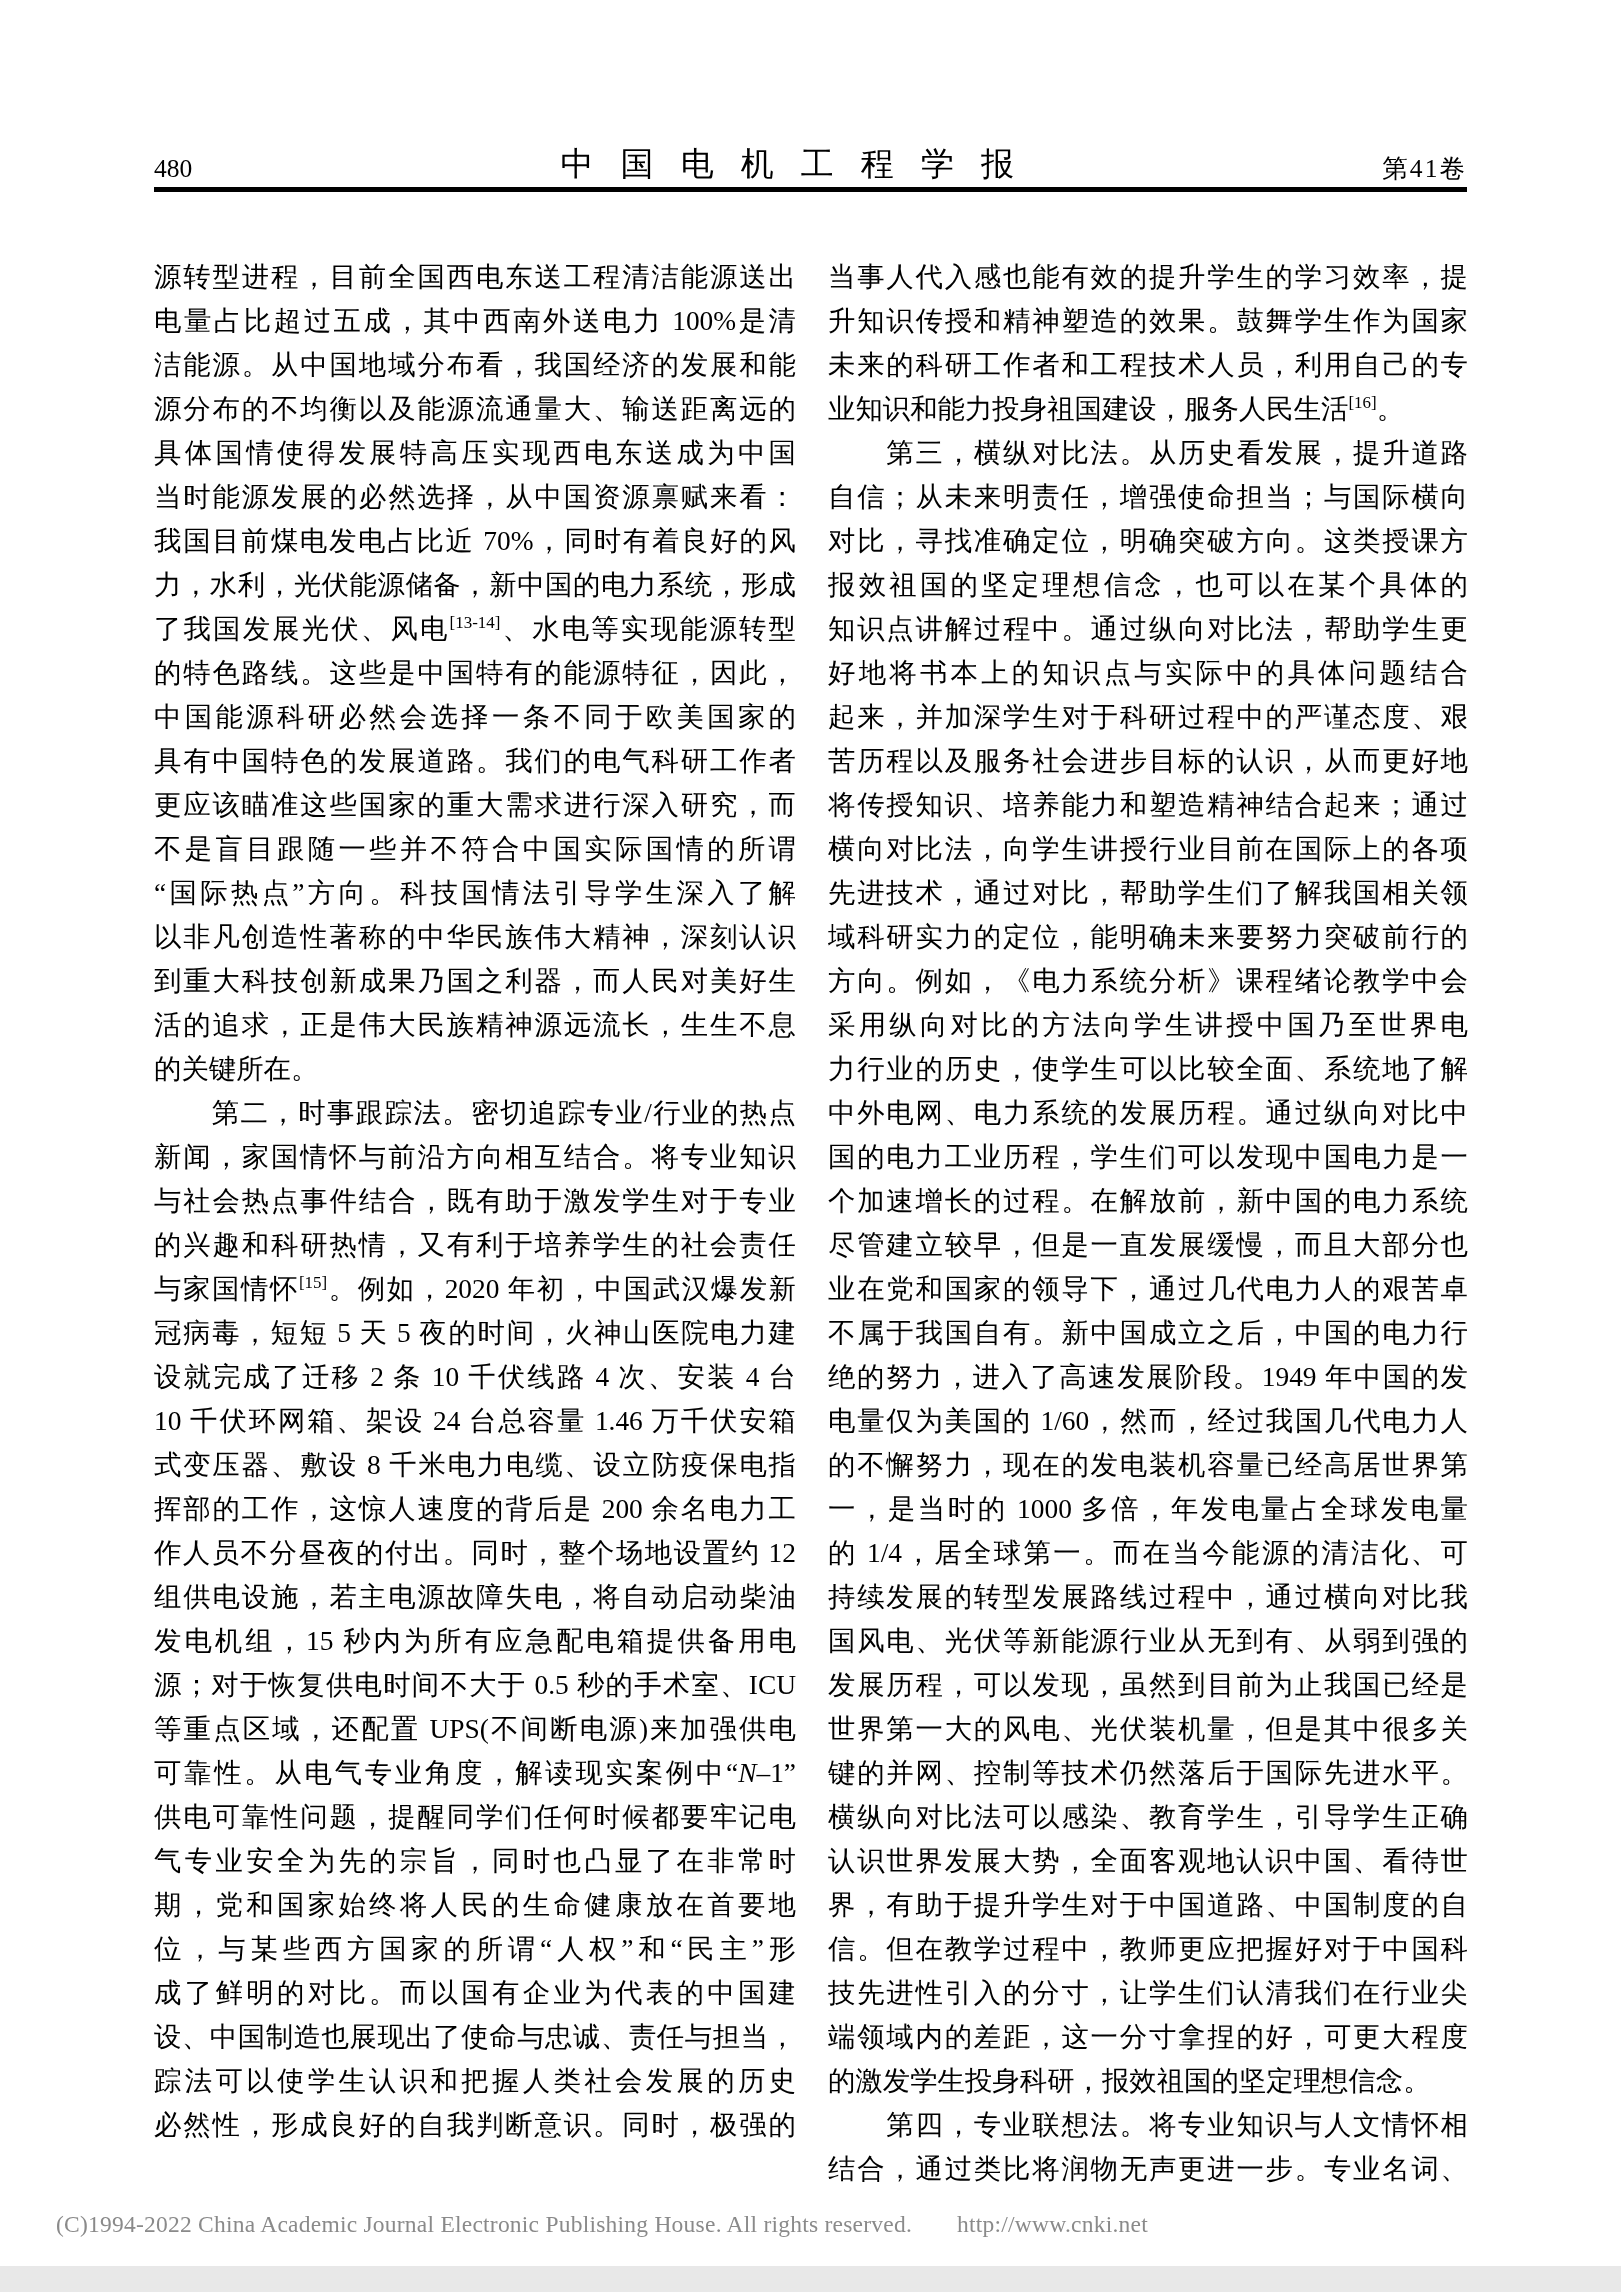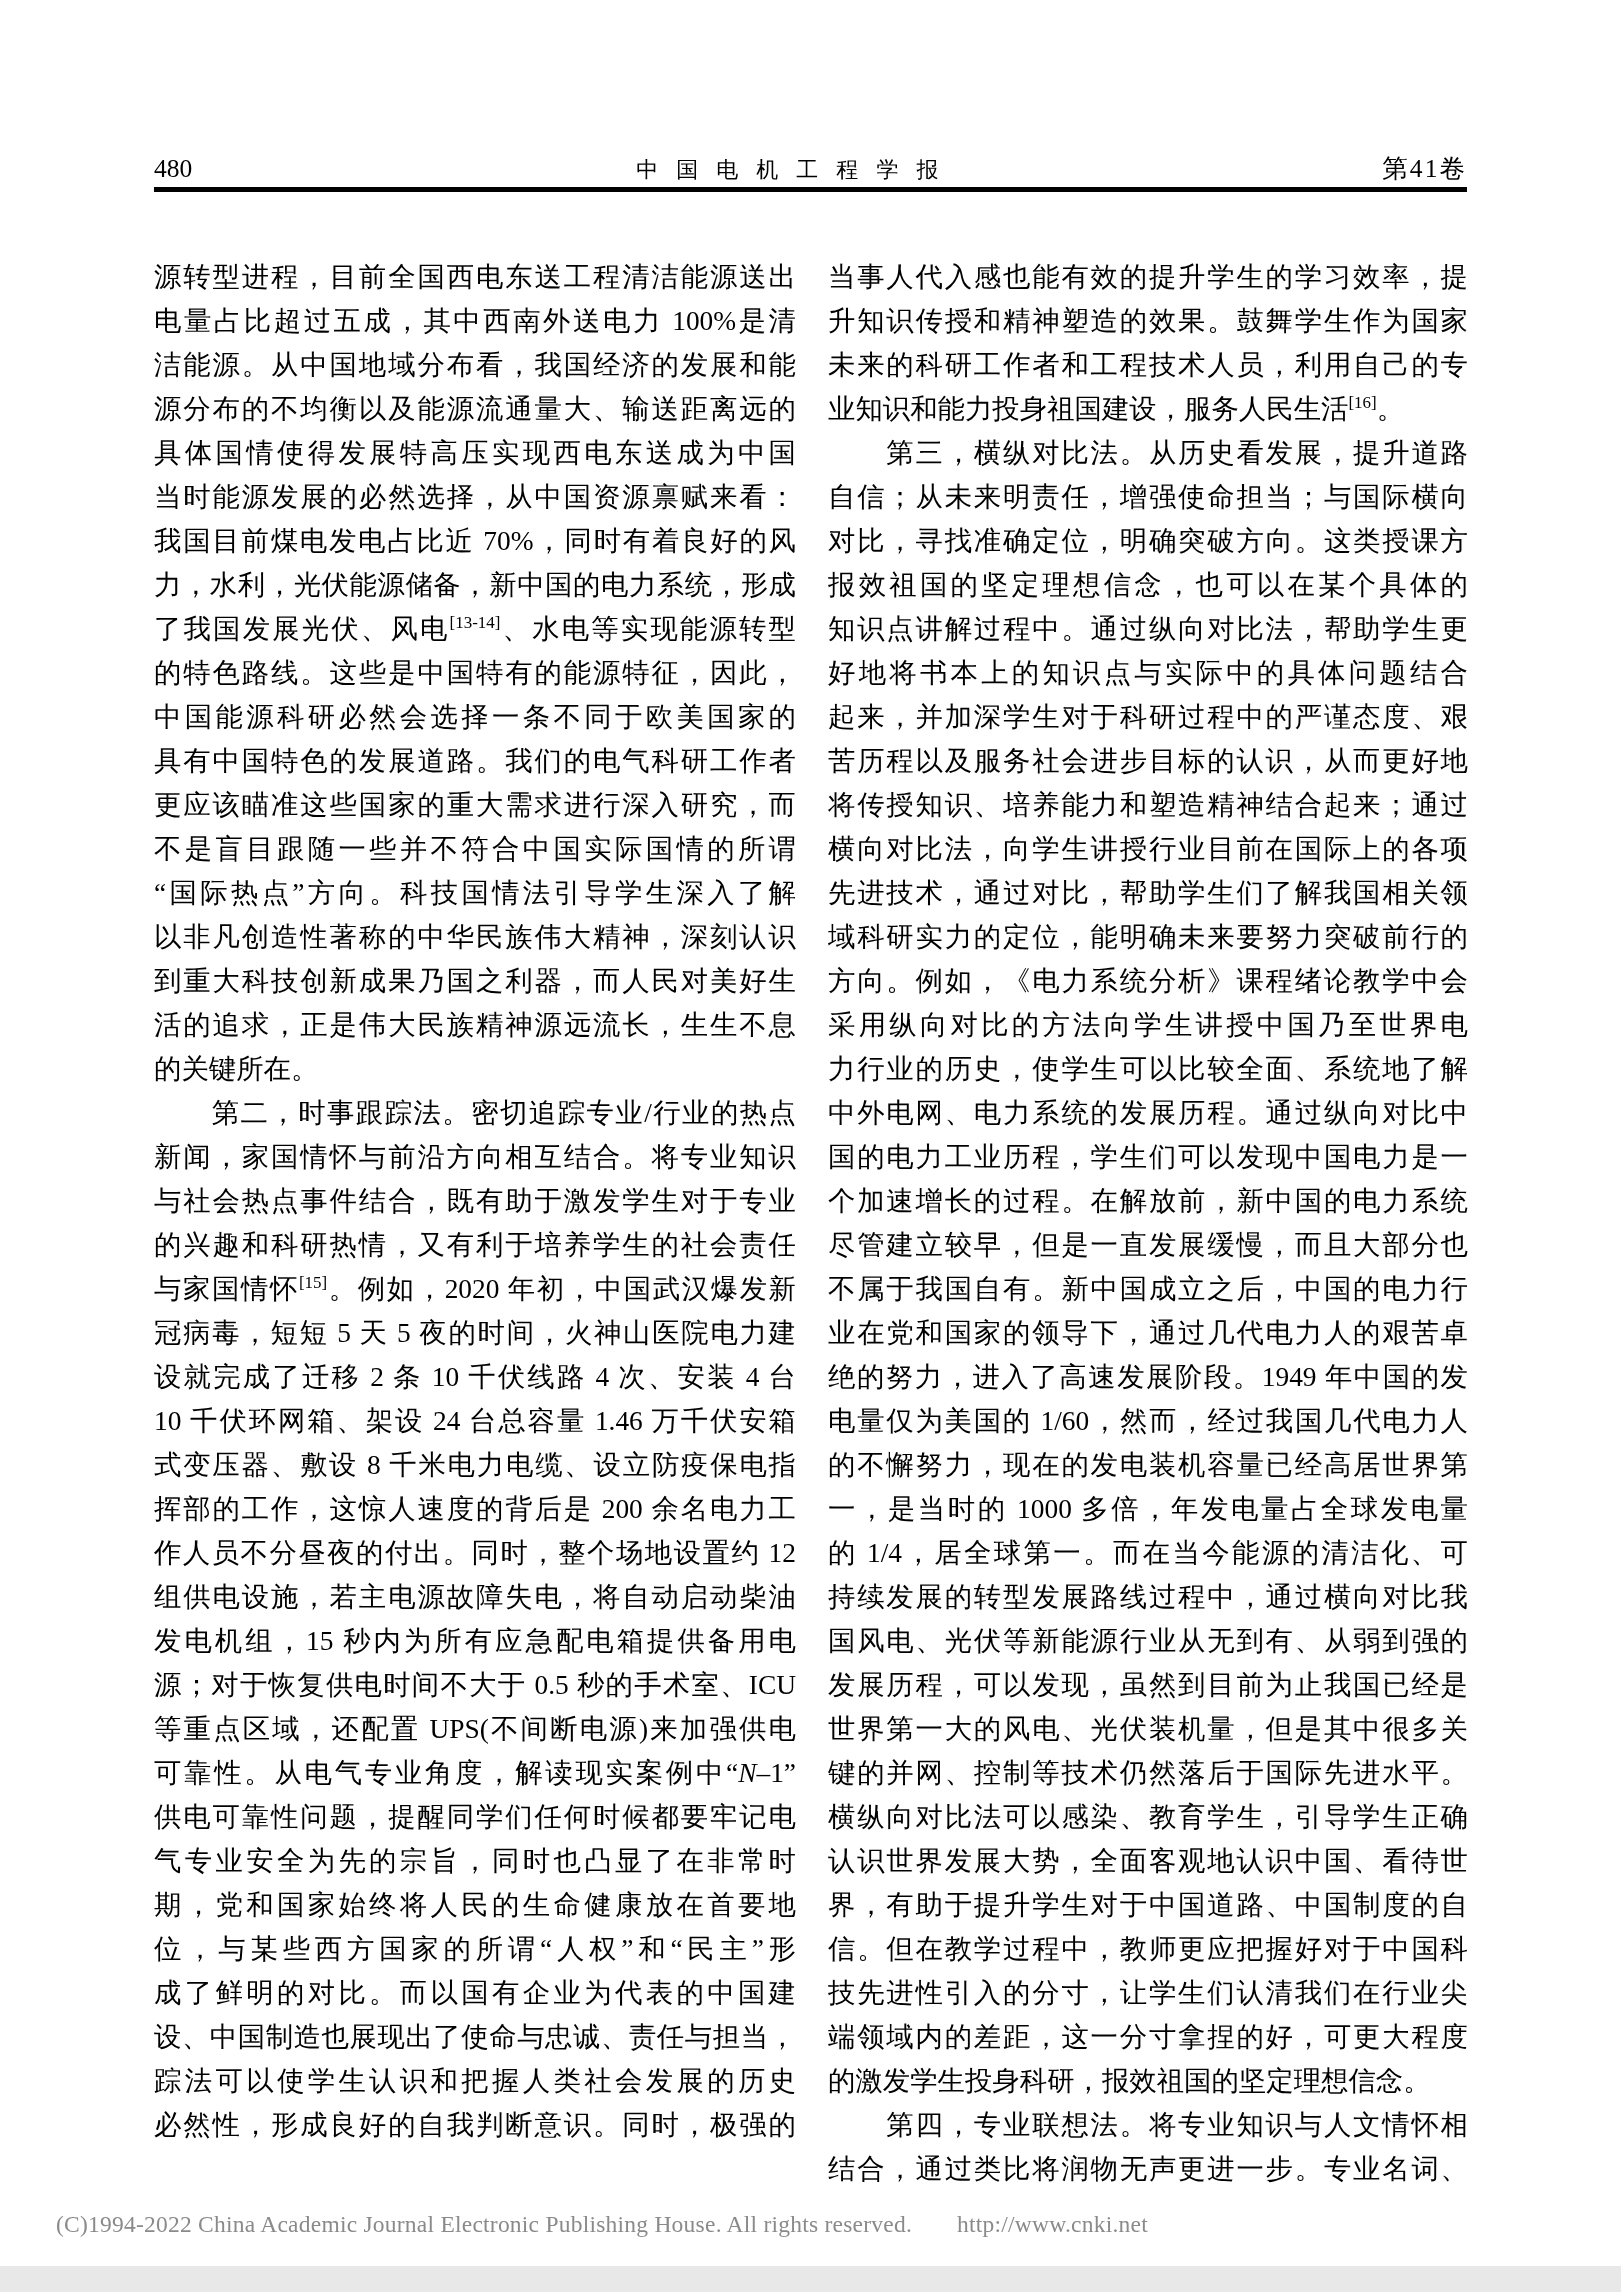--- a/index.html
+++ b/index.html
@@ -10,21 +10,21 @@
     font-family:"Liberation Serif","DejaVu Serif",serif;
     color:#000;
     overflow:hidden;
   }
   
   .hdr{
     position:absolute;left:154px;top:140px;width:1313px;height:41px;
     display:flex;align-items:flex-end;justify-content:space-between;
   }
   .hdr .pg{font-size:25.5px;line-height:1;}
-  .hdr .ttl{font-size:22px;line-height:1;letter-spacing:0.82em;margin-right:-0.82em;}
+  .hdr .ttl{font-size:33px;line-height:1;letter-spacing:0.82em;margin-right:-0.82em;}
   .hdr .vol{font-size:25.5px;line-height:1;letter-spacing:0.08em;}
   .rule{
     position:absolute;left:154px;top:187px;width:1313px;height:4.9px;background:#000;
   }
   
   .col{
     position:absolute;top:209px;font-size:27.4px;margin-top:46px;
   }
   #col-left{left:154px;width:642px;}
   #col-right{left:828px;width:640px;}
@@ -119,22 +119,22 @@
         <div class="line">横向对比法，向学生讲授行业目前在国际上的各项</div>
         <div class="line">先进技术，通过对比，帮助学生们了解我国相关领</div>
         <div class="line">域科研实力的定位，能明确未来要努力突破前行的</div>
         <div class="line">方向。例如，《电力系统分析》课程绪论教学中会</div>
         <div class="line">采用纵向对比的方法向学生讲授中国乃至世界电</div>
         <div class="line">力行业的历史，使学生可以比较全面、系统地了解</div>
         <div class="line">中外电网、电力系统的发展历程。通过纵向对比中</div>
         <div class="line">国的电力工业历程，学生们可以发现中国电力是一</div>
         <div class="line">个加速增长的过程。在解放前，新中国的电力系统</div>
         <div class="line">尽管建立较早，但是一直发展缓慢，而且大部分也</div>
+        <div class="line">业在党和国家的领导下，通过几代电力人的艰苦卓</div>
         <div class="line">不属于我国自有。新中国成立之后，中国的电力行</div>
-        <div class="line">业在党和国家的领导下，通过几代电力人的艰苦卓</div>
         <div class="line">绝的努力，进入了高速发展阶段。1949 年中国的发</div>
         <div class="line">电量仅为美国的 1/60，然而，经过我国几代电力人</div>
         <div class="line">的不懈努力，现在的发电装机容量已经高居世界第</div>
         <div class="line">一，是当时的 1000 多倍，年发电量占全球发电量</div>
         <div class="line">的 1/4，居全球第一。而在当今能源的清洁化、可</div>
         <div class="line">持续发展的转型发展路线过程中，通过横向对比我</div>
         <div class="line">国风电、光伏等新能源行业从无到有、从弱到强的</div>
         <div class="line">发展历程，可以发现，虽然到目前为止我国已经是</div>
         <div class="line">世界第一大的风电、光伏装机量，但是其中很多关</div>
         <div class="line">键的并网、控制等技术仍然落后于国际先进水平。</div>

